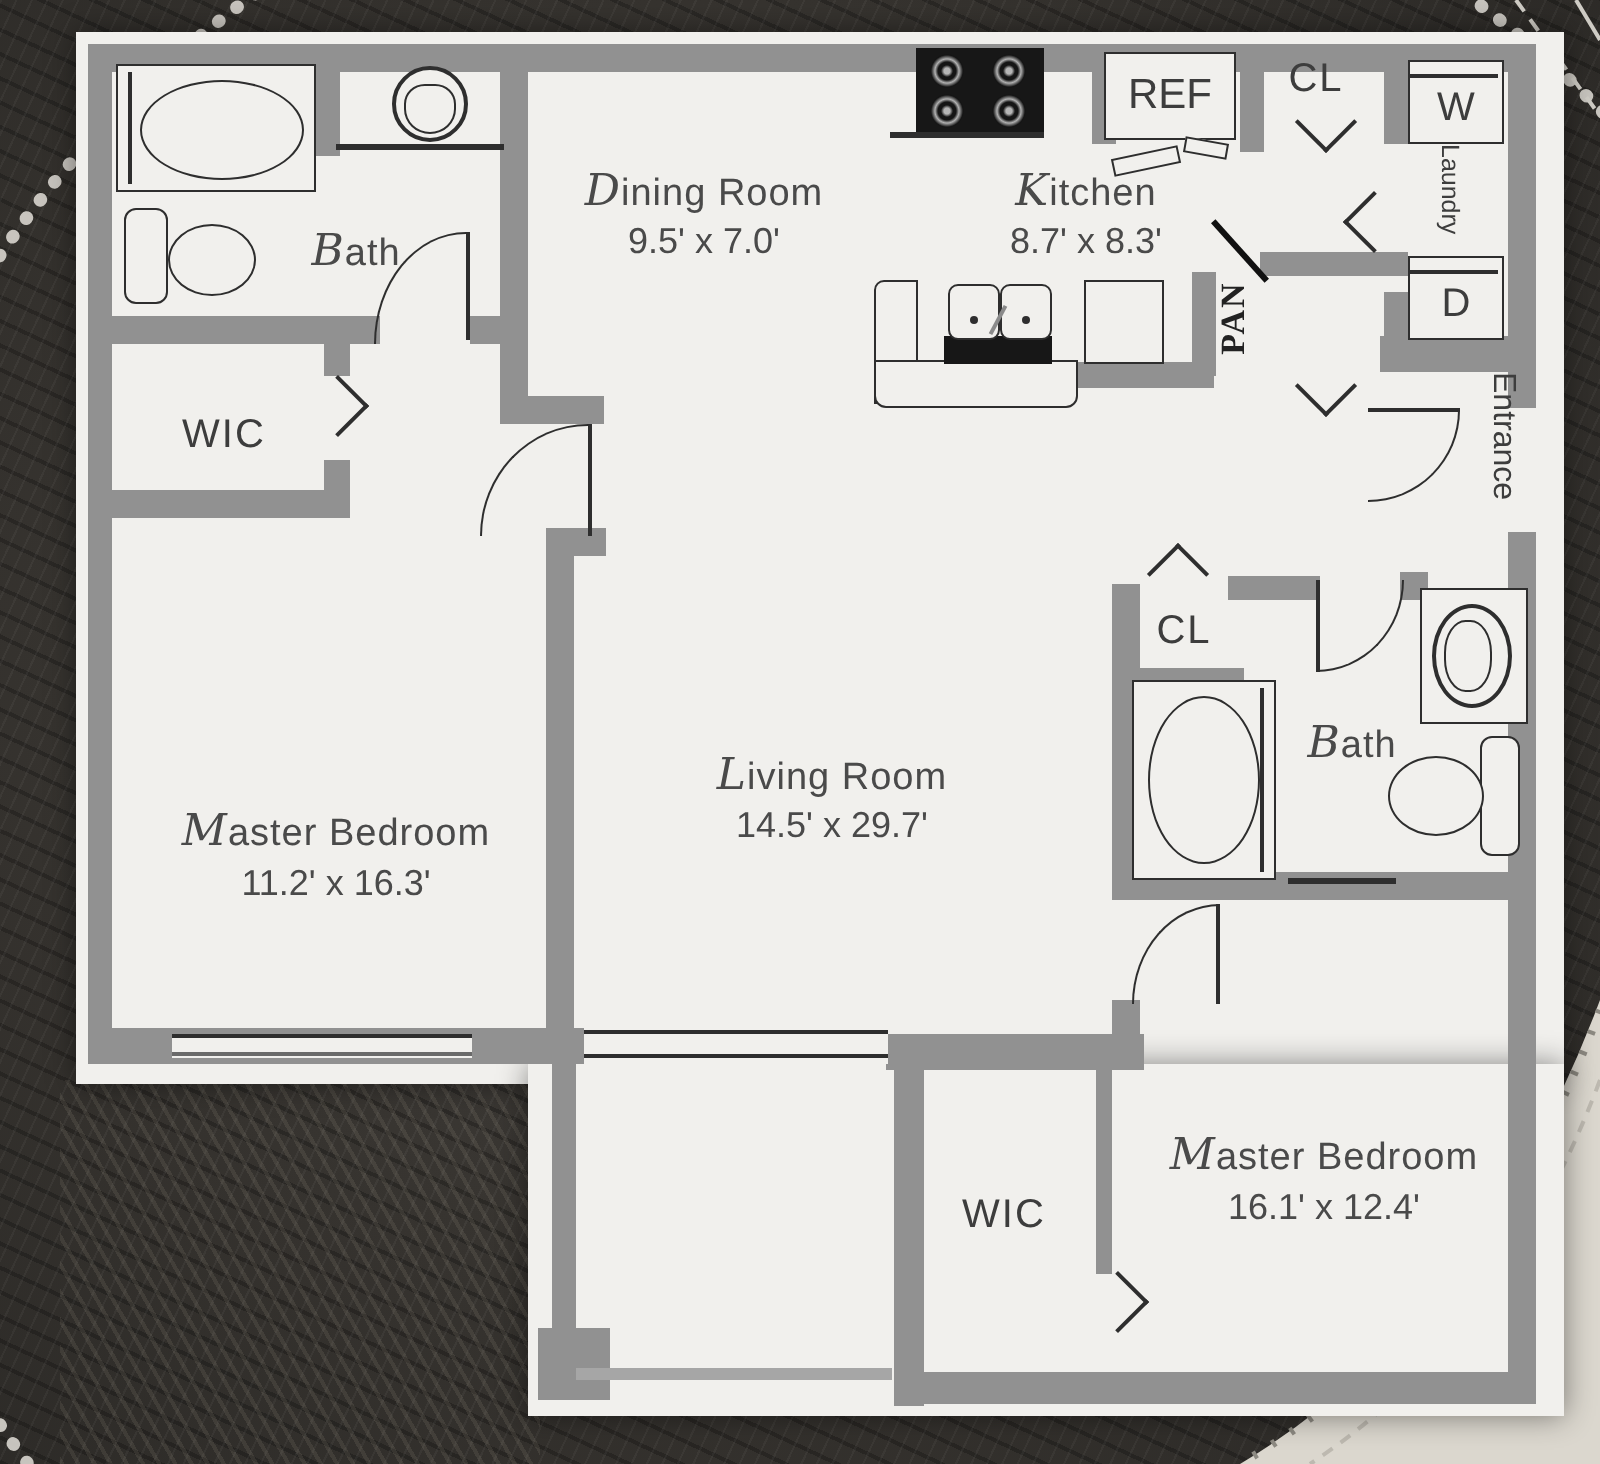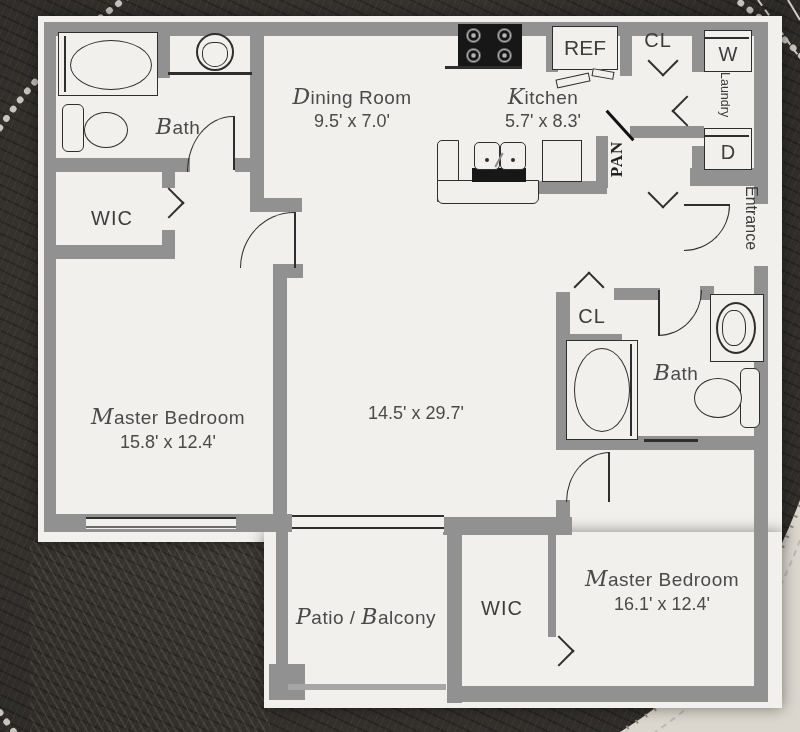--- a/index.html
+++ b/index.html
@@ -172,34 +172,34 @@
   <div class="ln" style="left:748px;top:316px;width:4px;height:4px;border-radius:50%"></div>
   <div class="ln" style="left:748px;top:330px;width:4px;height:4px;border-radius:50%"></div>
   <div class="ln" style="left:732px;top:325px;width:4px;height:4px;transform:rotate(45deg)"></div>
   <div class="ell" style="left:694px;top:378px;width:48px;height:40px"></div>
   <div class="box" style="left:740px;top:368px;width:20px;height:60px;border-radius:6px;border-width:1.6px"></div>
 
   <div class="lbl" style="left:352px;top:96px"><span class="scr">D</span><span>ining Room</span></div>
   <div class="dim" style="left:352px;top:121px">9.5' x 7.0'</div>
 
   <div class="lbl" style="left:543px;top:96px"><span class="scr">K</span><span>itchen</span></div>
-  <div class="dim" style="left:543px;top:121px">5.7' x 8.3'</div>
-
+  <div class="dim" style="left:543px;top:121px">8.7' x 8.3'</div>
+
+  <div class="lbl" style="left:416px;top:388px"><span class="scr">L</span><span>iving Room</span></div>
   <div class="dim" style="left:416px;top:413px">14.5' x 29.7'</div>
 
   <div class="lbl" style="left:168px;top:416px"><span class="scr">M</span><span>aster Bedroom</span></div>
-  <div class="dim" style="left:168px;top:442px">15.8' x 12.4'</div>
+  <div class="dim" style="left:168px;top:442px">11.2' x 16.3'</div>
 
   <div class="lbl" style="left:662px;top:578px"><span class="scr">M</span><span>aster Bedroom</span></div>
   <div class="dim" style="left:662px;top:604px">16.1' x 12.4'</div>
 
   <div class="lbl" style="left:178px;top:126px"><span class="scr">B</span><span>ath</span></div>
   <div class="lbl" style="left:676px;top:372px"><span class="scr">B</span><span>ath</span></div>
 
-  <div class="lbl" style="left:366px;top:616px"><span class="scr">P</span><span>atio / </span><span class="scr">B</span><span>alcony</span></div>
 
   <div class="sm" style="left:112px;top:218px;font-size:20px">WIC</div>
   <div class="sm" style="left:502px;top:608px;font-size:20px">WIC</div>
   <div class="sm" style="left:658px;top:40px;font-size:20px">CL</div>
   <div class="sm" style="left:592px;top:316px;font-size:20px">CL</div>
 
   <div class="sm" style="left:617px;top:159px;transform:translate(-50%,-50%) rotate(-90deg);font-family:'Liberation Serif',serif;font-weight:bold;font-size:17px;color:#222">PAN</div>
   <div class="vt" style="left:718px;top:72px;font-size:12.5px">Laundry</div>
   <div class="vt" style="left:742px;top:186px;font-size:16px">Entrance</div>
 

